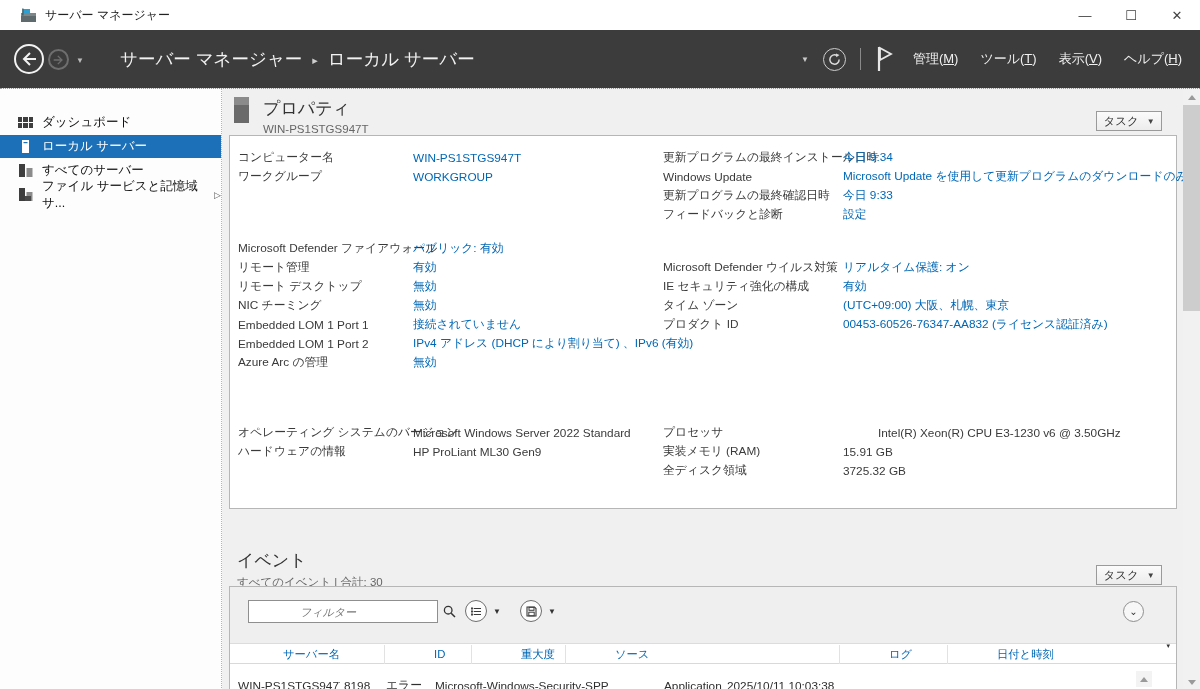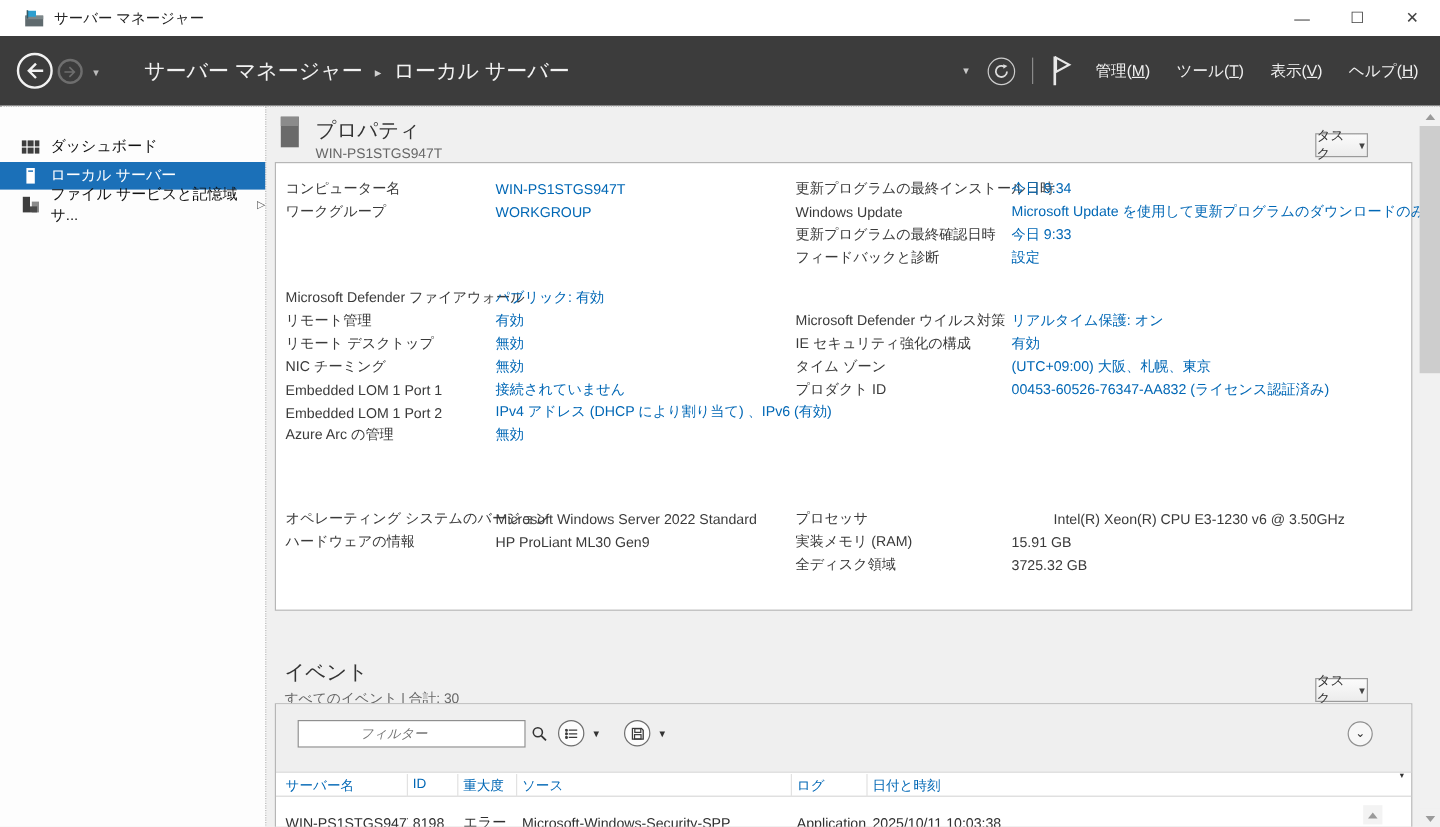--- a/index.html
+++ b/index.html
@@ -47,21 +47,21 @@
   .side-item.selected .sicon { color:#fff; }
   .side-expand { margin-left:4px; font-size:9px; color:#555; }
 
   .main { position:absolute; left:223px; top:0; width:960px; height:601px; background:#f0f0f0; }
 
   
   .sec-head { position:absolute; display:flex; }
   .prop-icon { width:17px; height:26px; }
   .sec-title { font-size:17px; color:#333; }
   .sec-sub { font-size:11.5px; color:#666; margin-top:3px; }
-  .tasksbtn { position:absolute; width:44px; height:20px; background:linear-gradient(#fbfbfb,#ececec);
+  .tasksbtn { position:absolute; width:66px; height:20px; background:linear-gradient(#fbfbfb,#ececec);
     border:1px solid #9a9a9a; display:flex; align-items:center; justify-content:center; gap:8px;
     font-size:11.5px; color:#333; }
   .tasksbtn .tcaret { font-size:8px; color:#444; }
 
   
   .props-box { position:absolute; left:6px; top:46px; width:948px; height:374px;
     background:#fff; border:1px solid #b6b6b6; }
   .pcol { position:absolute; top:12px; }
   .pcol-left { left:8px; width:420px; }
   .pcol-right { left:433px; width:507px; }
@@ -88,21 +88,21 @@
     display:flex; align-items:center; justify-content:center; background:#fdfdfd; }
   .tb-caret { font-size:8px; color:#333; margin-left:6px; }
   .tb-group { position:absolute; top:13px; display:flex; align-items:center; }
   .collapse-circ { position:absolute; right:32px; top:14px; width:21px; height:21px;
     border:1px solid #8f8f8f; border-radius:50%; display:flex; align-items:center;
     justify-content:center; font-size:10px; color:#333; background:#f7f7f7; }
 
   .ev-table { position:absolute; left:0; top:58px; width:100%; }
   .ev-hrow { display:flex; height:19px; align-items:center; }
   .ev-hcell { font-size:11.3px; color:#0067b5; border-right:1px solid #e2e2e2; height:19px;
-    display:flex; align-items:center; position:relative; }
+    display:flex; align-items:center; position:relative;margin-left:45px; }
   .ev-hrow { border-bottom:1px solid #d9d9d9; }
   .sortmark { position:absolute; right:6px; top:-3px; font-size:7px; color:#333; }
   .ev-row { display:flex; height:20px; align-items:center; margin-top:12px; }
   .ev-cell { font-size:11.8px; color:#2f2f2f; white-space:nowrap; overflow:hidden; }
   .cw0 { width:110px; padding-left:8px; } .cw1 { width:42px; padding-left:4px; }
   .cw2 { width:49px; padding-left:4px; } .cw3 { width:229px; padding-left:4px; }
   .cw4 { width:63px; padding-left:4px; } .cw5 { width:160px; padding-left:4px; }
   .ev-hcell:last-child { border-right:none; flex:1; }
 
   .mini-scroll-up { position:absolute; right:24px; bottom:2px; width:16px; height:16px;
@@ -198,20 +198,27 @@
           </g>
       </svg>
       <span>ダッシュボード</span>
     </div>
     <div class="side-item selected">
       <svg class="sicon" viewBox="0 0 15 15">
         <rect x="4" y="1" width="7" height="13" fill="currentColor"></rect>
           <rect x="5.5" y="3" width="4" height="1.2" fill="#1b70b8"></rect>
       </svg>
       <span>ローカル サーバー</span>
+    </div>
+    <div class="side-item">
+      <svg class="sicon" viewBox="0 0 15 15">
+        <rect x="1" y="1" width="6" height="13" fill="currentColor"></rect>
+          <rect x="8.5" y="5" width="6" height="9" fill="#8b8b8b"></rect>
+      </svg>
+      <span>すべてのサーバー</span>
     </div>
     <div class="side-item">
       <svg class="sicon" viewBox="0 0 15 15">
         <rect x="1" y="1" width="6" height="13" fill="currentColor"></rect>
           <rect x="8.5" y="5" width="6" height="9" fill="#8b8b8b"></rect>
           <rect x="7" y="9" width="6" height="5" fill="#4a4a4a"></rect>
       </svg>
       <span>ファイル サービスと記憶域サ...</span>
       <span class="side-expand">▷</span>
     </div>

